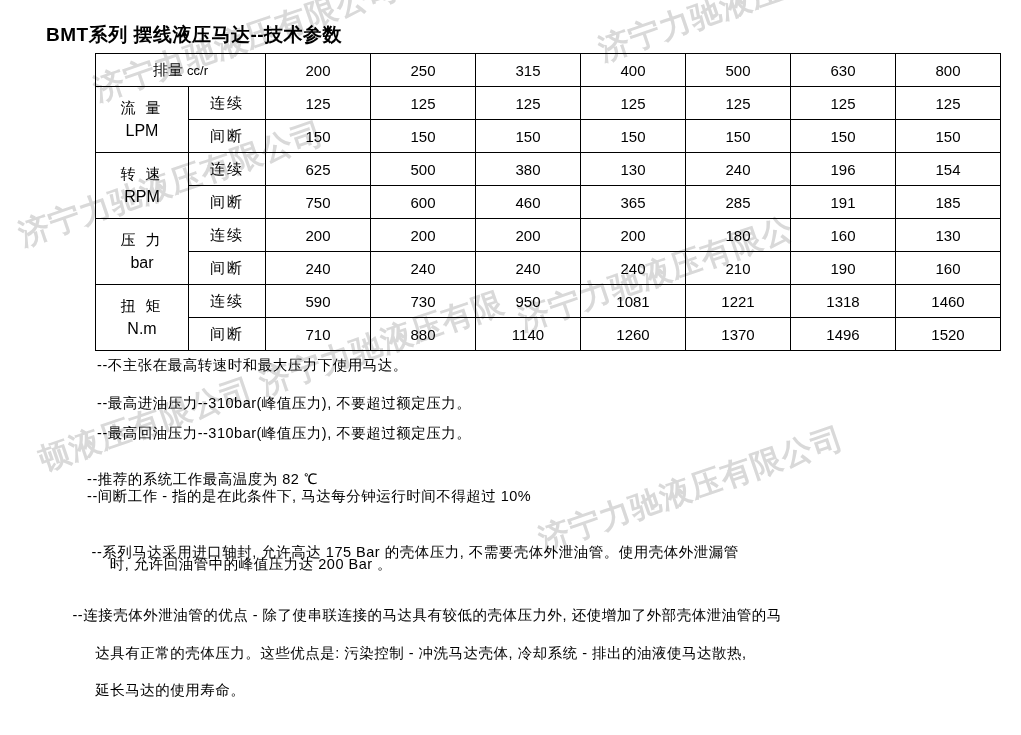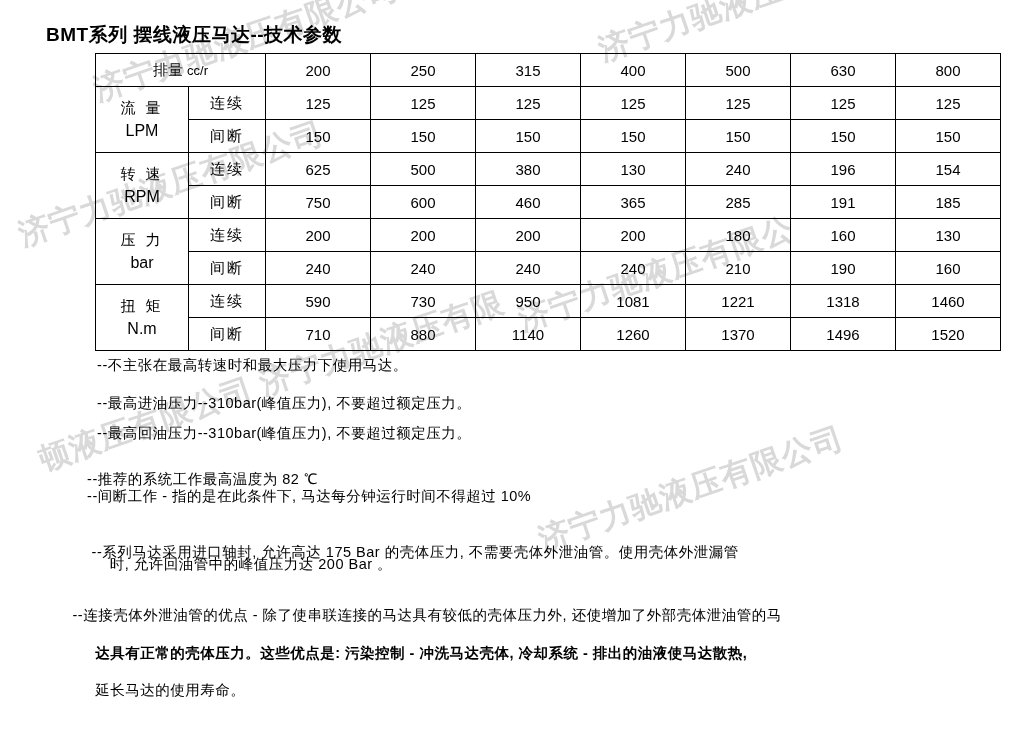--- a/index.html
+++ b/index.html
@@ -269,17 +269,17 @@
 
   <div class="notes">
     <div class="note" style="position:absolute; left:88px;  top:0px;text-align:right;">  --不主张在最高转速时和最大压力下使用马达。</div>
     <div class="note" style="position:absolute; left:88px;  top:38px;">  --最高进油压力--310bar(峰值压力), 不要超过额定压力。</div>
     <div class="note" style="position:absolute; left:88px;  top:68px;">  --最高回油压力--310bar(峰值压力), 不要超过额定压力。</div>
     <div class="note" style="position:absolute; left:78px;  top:114px;">  --推荐的系统工作最高温度为 82 ℃</div>
     <div class="note" style="position:absolute; left:78px;  top:131px;">  --间断工作 - 指的是在此条件下, 马达每分钟运行时间不得超过 10%</div>
     <div class="note" style="position:absolute; left:78px;  top:187px;">   --系列马达采用进口轴封, 允许高达 175 Bar 的壳体压力, 不需要壳体外泄油管。使用壳体外泄漏管</div>
     <div class="note" style="position:absolute; left:78px;  top:199px;">       时, 允许回油管中的峰值压力达 200 Bar 。</div>
     <div class="note" style="position:absolute; left:68px;  top:250px;"> --连接壳体外泄油管的优点 - 除了使串联连接的马达具有较低的壳体压力外, 还使增加了外部壳体泄油管的马</div>
-    <div class="note" style="position:absolute; left:68px;  top:288px;font-weight:bold;">      达具有正常的壳体压力。这些优点是: 污染控制 - 冲洗马达壳体, 冷却系统 - 排出的油液使马达散热,</div>
+    <div class="note" style="position:absolute; left:68px;  top:288px;">      达具有正常的壳体压力。这些优点是: 污染控制 - 冲洗马达壳体, 冷却系统 - 排出的油液使马达散热,</div>
     <div class="note" style="position:absolute; left:68px;  top:325px;">      延长马达的使用寿命。</div>
   </div>
 
 </div>
 
 </body></html>

